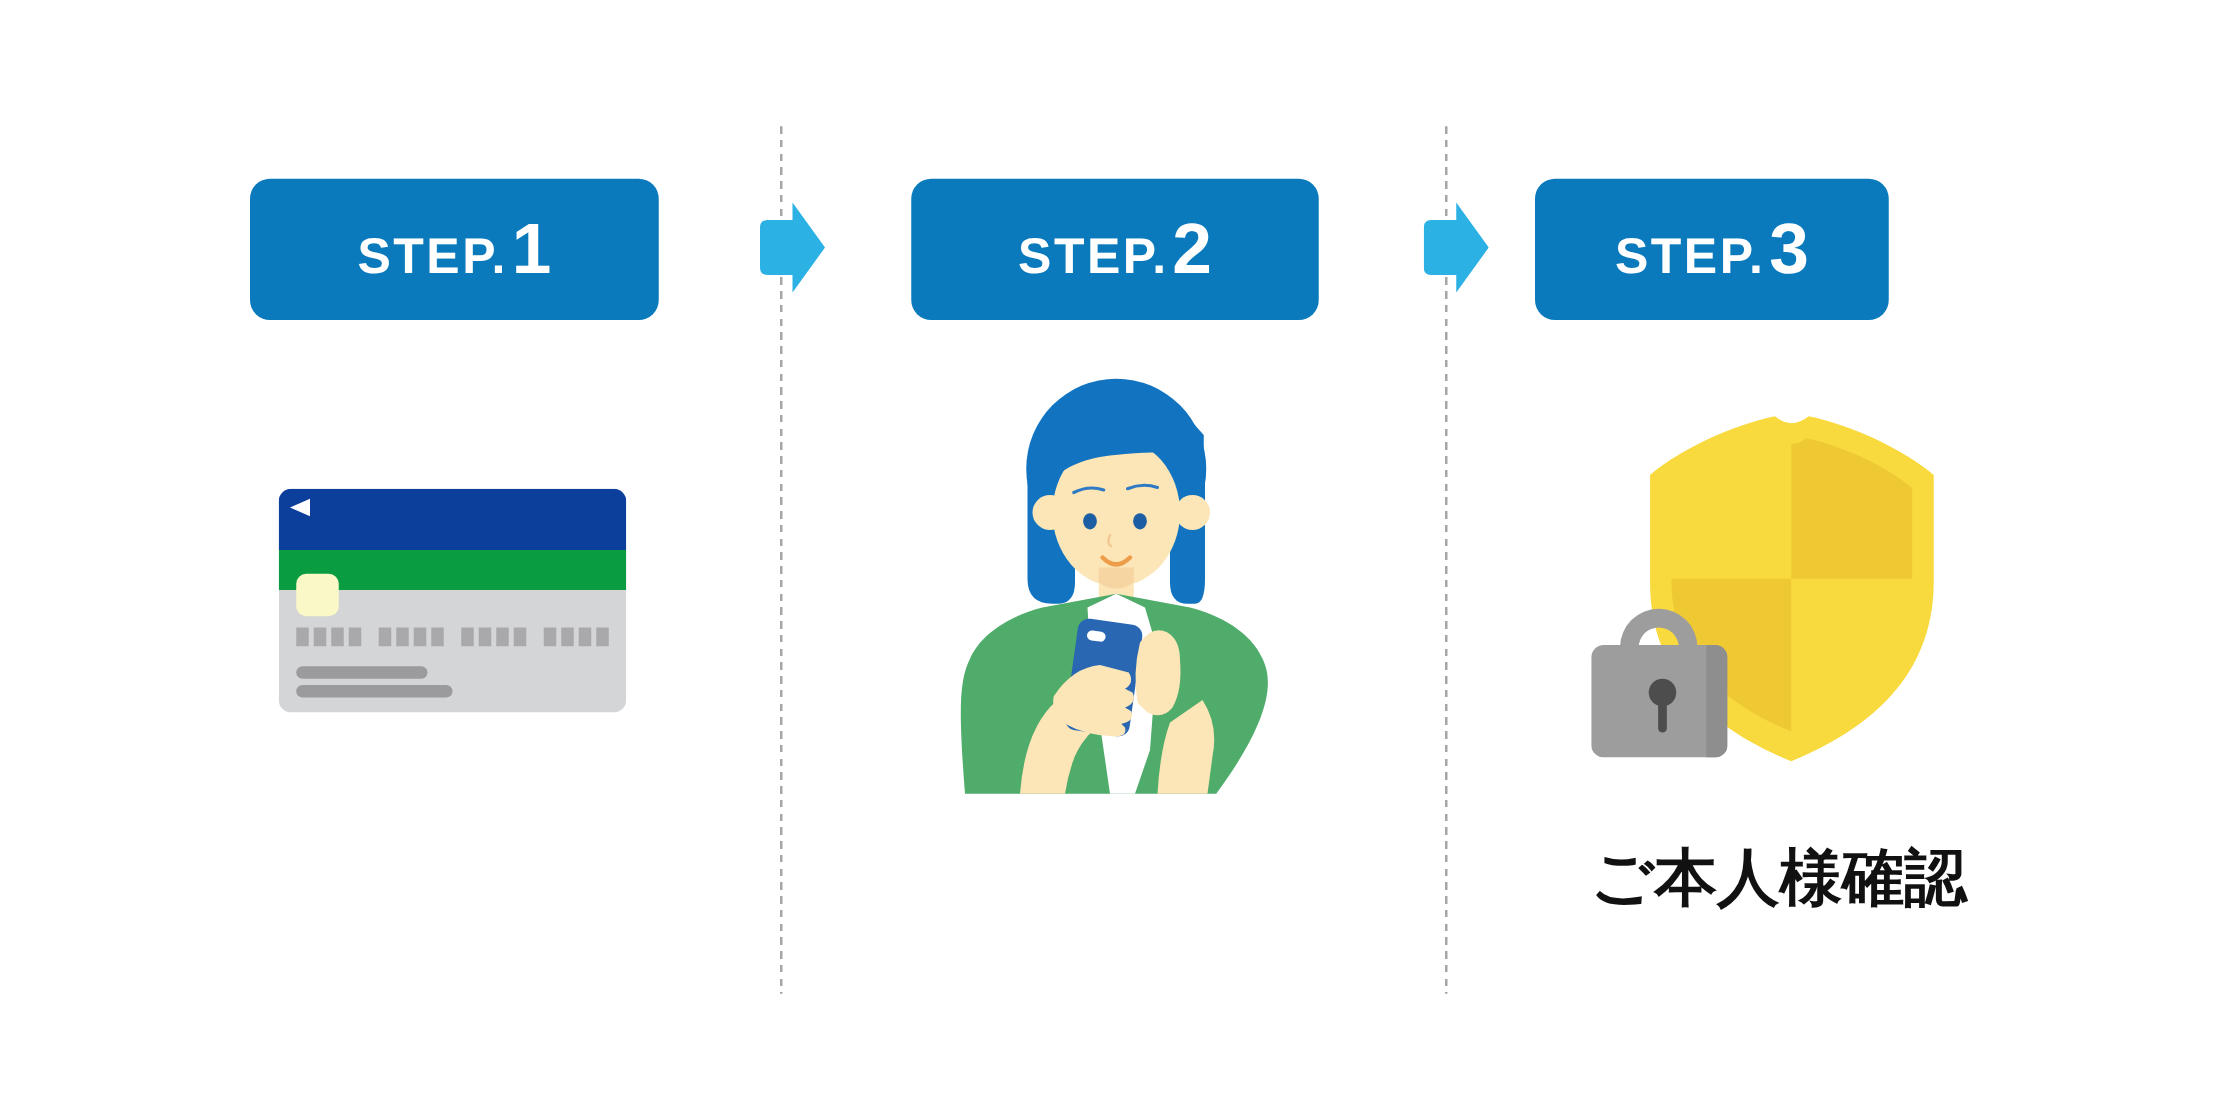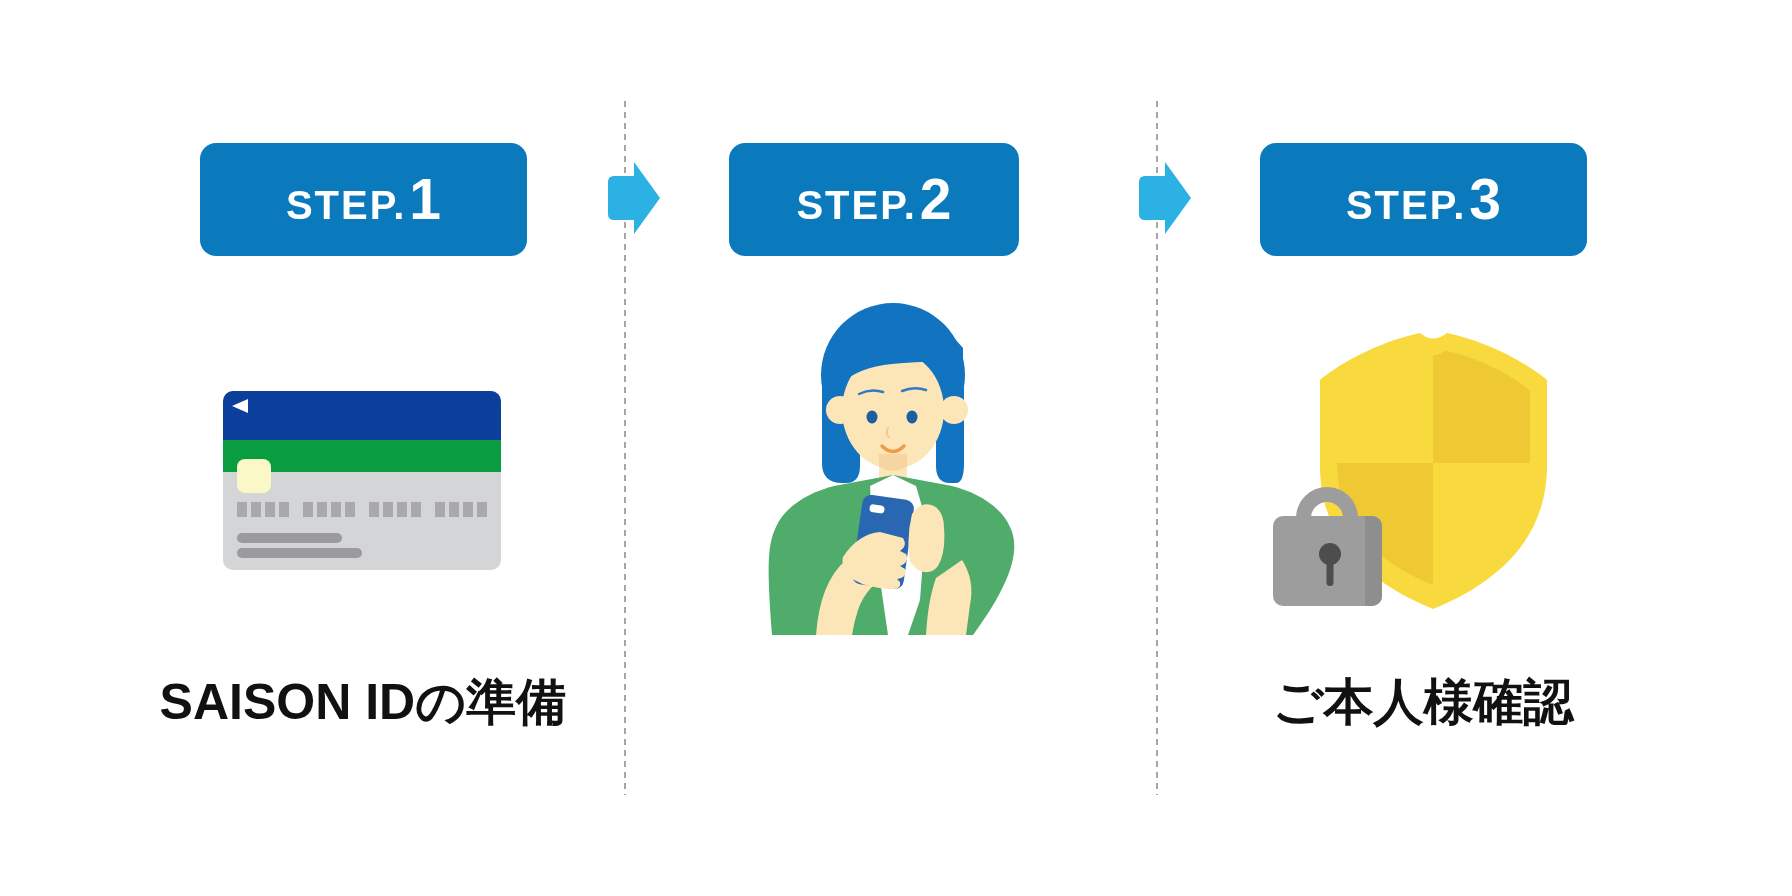--- a/index.html
+++ b/index.html
@@ -8,22 +8,22 @@
 
   .divider{position:absolute;top:101px;height:694px;width:2px;
     background:repeating-linear-gradient(180deg,var(--divider-gray,#a6a6a6) 0 6px,transparent 6px 11px);}
   .divider-1{left:624px;}
   .divider-2{left:1156px;}
 
   .badge{position:absolute;top:143px;height:113px;border-radius:16px;
     background:var(--badge-blue,#0a7abd);text-align:center;line-height:113px;
     color:var(--badge-text,#fff);white-space:nowrap;}
   .badge-1{left:200px;width:327px;}
-  .badge-2{left:729px;width:290px;}
-  .badge-3{left:1260px;width:327px;}
+  .badge-2{left:729px;width:326px;}
+  .badge-3{left:1228px;width:283px;}
   .badge-prefix{font-size:40px;font-weight:bold;letter-spacing:2px;}
   .badge-num{font-size:57px;font-weight:bold;letter-spacing:0;margin-left:3px;}
 
   .arrow{position:absolute;top:162px;width:52px;height:72px;}
   .arrow-1{left:608px;}
   .arrow-2{left:1139px;}
 
   .illus{position:absolute;}
   .illus-card{left:223px;top:391px;width:278px;height:179px;}
   .illus-woman{left:730px;top:270px;width:340px;height:370px;}
@@ -141,16 +141,15 @@
       <path d="M26,188 A31,31 0 0 1 88,188 L73,188 A16,16 0 0 0 41,188 Z" style="fill:var(--lock-gray)"></path>
       <g clip-path="url(#lockBodyClip)">
         <rect x="3" y="186" width="109" height="90" style="fill:var(--lock-gray)"></rect>
         <rect x="95" y="186" width="17" height="90" style="fill:var(--lock-dark)"></rect>
       </g>
       <circle cx="60" cy="224" r="11" style="fill:var(--keyhole-gray)"></circle>
       <rect x="56.5" y="230" width="7" height="26" rx="3.5" style="fill:var(--keyhole-gray)"></rect>
     </g>
   </svg>
 
-  <div class="step-label label-1">SAISON IDの準備</div>
   <div class="step-label label-3">ご本人様確認</div>
 
 </div>
 
 </body></html>

